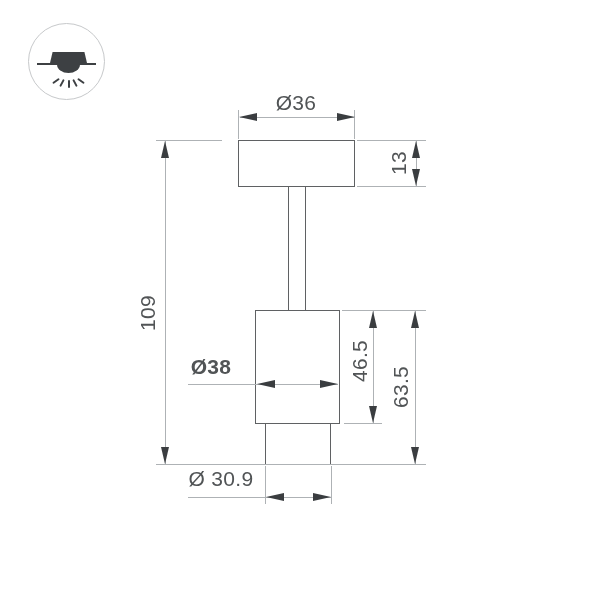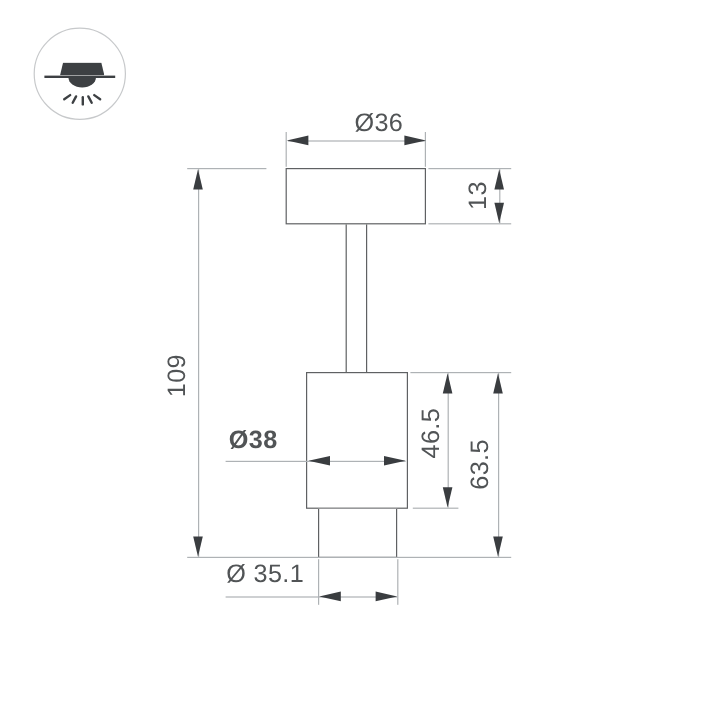--- a/index.html
+++ b/index.html
@@ -53,21 +53,21 @@
 <div class="part" style="left:288px;top:186px;width:18px;height:126px;border-top:none;border-bottom:none;"></div>
 <div class="part" style="left:238px;top:140px;width:117px;height:47px;"></div>
 <div class="part" style="left:255px;top:310px;width:85px;height:114px;"></div>
 <div class="part" style="left:265px;top:424px;width:66px;height:41px;border-top:none;"></div>
 
 <div class="vline" style="left:238px;top:110px;height:29px;"></div>
 <div class="vline" style="left:354px;top:110px;height:29px;"></div>
 <div class="hline" style="left:240px;top:117px;width:114px;"></div>
 <div class="arr left" style="left:239px;top:113px;"></div>
 <div class="arr right" style="left:337px;top:113px;"></div>
-<div class="dimtext" style="left:256px;top:92px;width:80px;text-align:right;">Ø36</div>
+<div class="dimtext" style="left:256px;top:92px;width:80px;">Ø36</div>
 
 <div class="hline" style="left:357px;top:140px;width:69px;"></div>
 <div class="hline" style="left:357px;top:186px;width:69px;"></div>
 <div class="vline" style="left:416px;top:141px;height:45px;"></div>
 <div class="arr up" style="left:412px;top:141px;"></div>
 <div class="arr down" style="left:412px;top:169px;"></div>
 <div class="dimtext rot" style="left:364px;top:152px;">13</div>
 
 <div class="hline" style="left:156px;top:140px;width:66px;"></div>
 <div class="hline" style="left:156px;top:464px;width:270px;"></div>
@@ -91,13 +91,13 @@
 <div class="vline" style="left:415px;top:311px;height:153px;"></div>
 <div class="arr up" style="left:411px;top:311px;"></div>
 <div class="arr down" style="left:411px;top:447px;"></div>
 <div class="dimtext rot" style="left:366px;top:376px;">63.5</div>
 
 <div class="vline" style="left:265px;top:466px;height:38px;"></div>
 <div class="vline" style="left:331px;top:466px;height:38px;"></div>
 <div class="hline" style="left:188px;top:497px;width:143px;"></div>
 <div class="arr left" style="left:266px;top:493px;"></div>
 <div class="arr right" style="left:313px;top:493px;"></div>
-<div class="dimtext" style="left:183px;top:468px;width:76px;">Ø 35.1</div>
+<div class="dimtext" style="left:183px;top:468px;width:76px;">Ø 30.9</div>
 
 </body></html>

